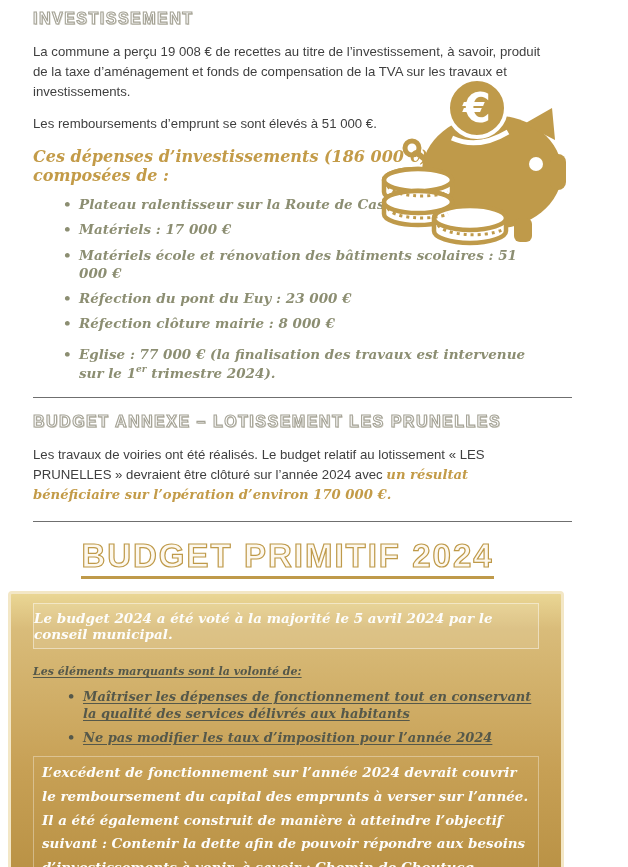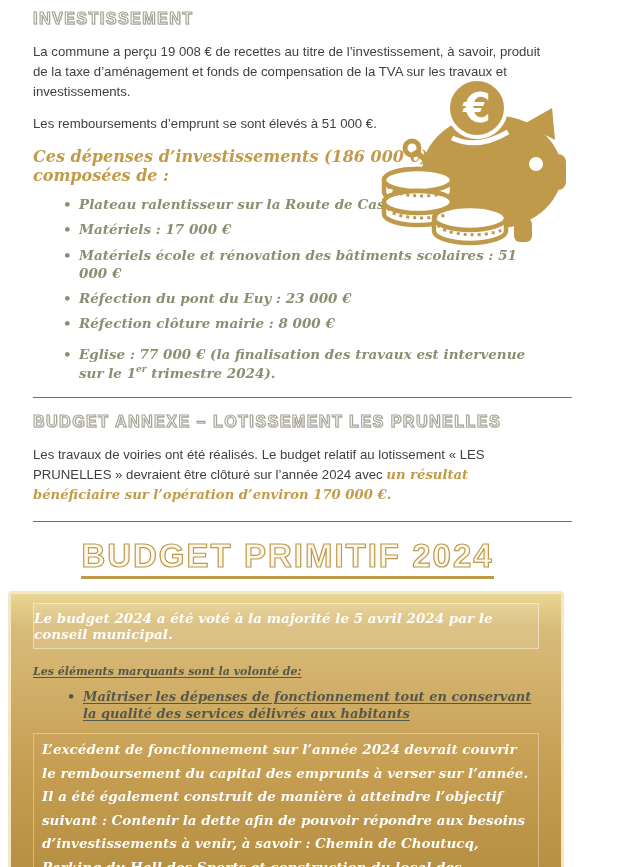--- a/index.html
+++ b/index.html
@@ -143,19 +143,20 @@
   <section>
     <div class="big-heading">
       <span>BUDGET PRIMITIF 2024</span>
     </div>
 
     <div class="gold-box script">
       <p class="vote-line">Le budget 2024 a été voté à la majorité le 5 avril 2024 par le conseil municipal.</p>
       <p class="elements-heading">Les éléments marquants sont la volonté de:</p>
       <ul class="plain">
         <li><span>Maîtriser les dépenses de fonctionnement tout en conservant la qualité des services délivrés aux habitants</span></li>
+        <li><span>Ne pas modifier les taux d’imposition pour l’année 2024</span></li>
       </ul>
       <p class="excedent">L’excédent de fonctionnement sur l’année 2024 devrait couvrir le remboursement du capital des emprunts à verser sur l’année. Il a été également construit de manière à atteindre l’objectif suivant : Contenir la dette afin de pouvoir répondre aux besoins d’investissements à venir, à savoir : Chemin de Choutucq, Parking du Hall des Sports et construction du local des cantonniers.</p>
     </div>
 
   </section>
 
 </div>
 
 </body></html>

